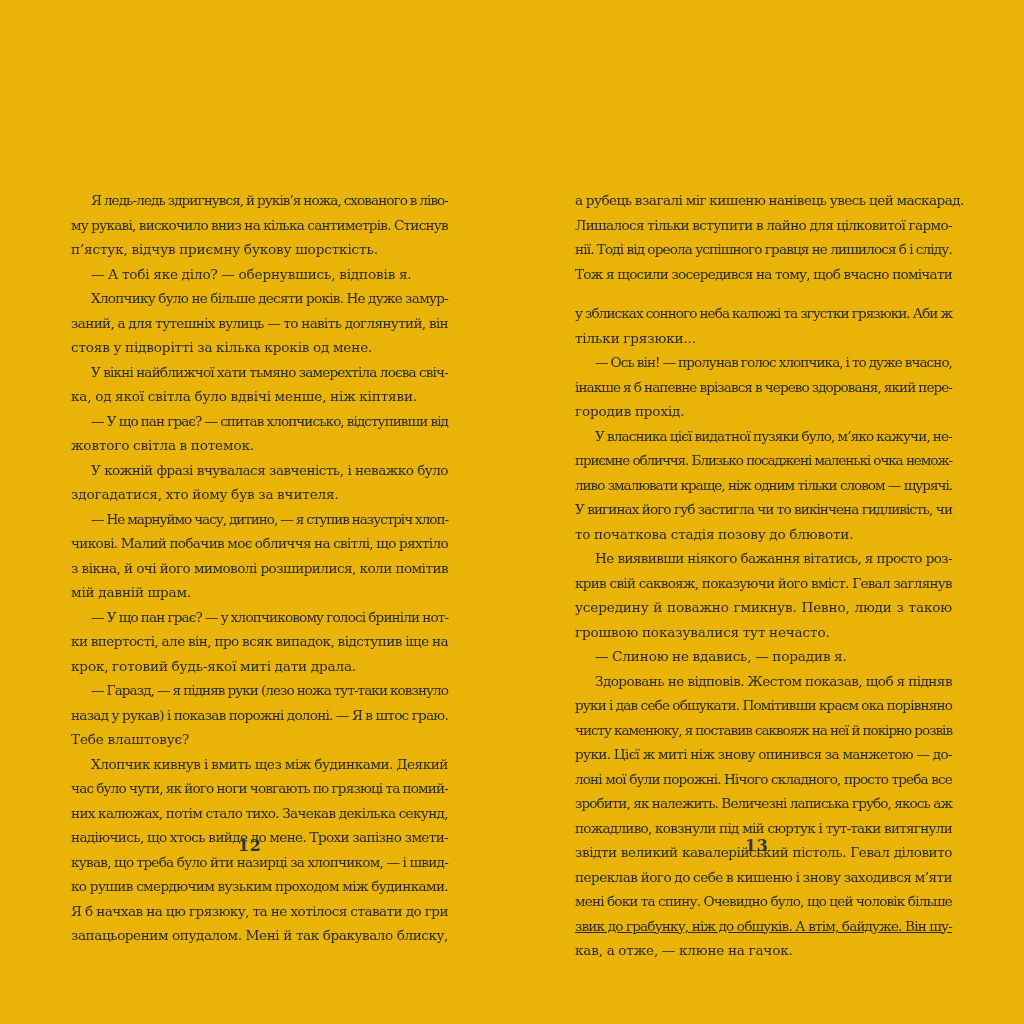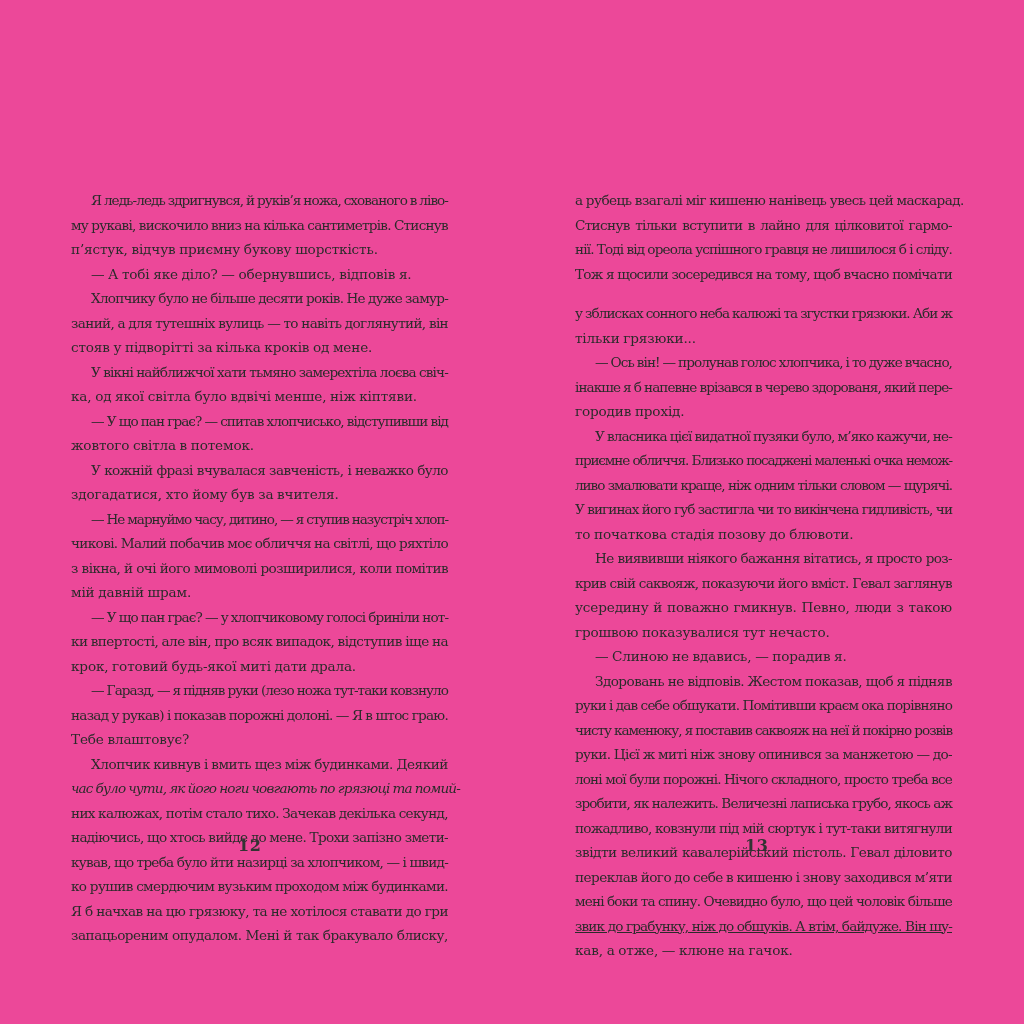--- a/index.html
+++ b/index.html
@@ -13,21 +13,21 @@
     position: relative;
     overflow: hidden;
     font-family: "DejaVu Serif", "Liberation Serif", serif;
     color: #2b2b2b;
   }
   .spread {
     position: absolute;
     left: 0; top: 0;
     width: 1024px;
     height: 1024px;
-    background: #ec4899;
+    background: #eab308;
   }
   .page {
     position: absolute;
     top: 0;
     height: 1024px;
   }
   .page-left  { left: 0;   width: 512px; }
   .page-right { left: 512px; width: 512px; }
 
   .text-block {
@@ -92,35 +92,35 @@
         <span class="line" style="letter-spacing: -0.65px;">чикові. Малий побачив моє обличчя на світлі, що ряхтіло</span>
         <span class="line" style="letter-spacing: -0.55px;">з вікна, й очі його мимоволі розширилися, коли помітив</span>
         <span class="line last">мій давній шрам.</span>
         <span class="line indent" style="letter-spacing: -0.85px;">— У що пан грає? — у хлопчиковому голосі бриніли нот-</span>
         <span class="line" style="letter-spacing: -0.55px;">ки впертості, але він, про всяк випадок, відступив іще на</span>
         <span class="line last">крок, готовий будь-якої миті дати драла.</span>
         <span class="line indent" style="letter-spacing: -0.95px;">— Гаразд, — я підняв руки (лезо ножа тут-таки ковзнуло</span>
         <span class="line" style="letter-spacing: -0.75px;">назад у рукав) і показав порожні долоні. — Я в штос граю.</span>
         <span class="line last">Тебе влаштовує?</span>
         <span class="line indent" style="letter-spacing: -0.45px;">Хлопчик кивнув і вмить щез між будинками. Деякий</span>
-        <span class="line" style="letter-spacing: -0.85px; font-style: italic;">час було чути, як його ноги човгають по грязюці та помий-</span>
+        <span class="line" style="letter-spacing: -0.85px;">час було чути, як його ноги човгають по грязюці та помий-</span>
         <span class="line" style="letter-spacing: -0.65px;">них калюжах, потім стало тихо. Зачекав декілька секунд,</span>
         <span class="line" style="letter-spacing: -0.65px;">надіючись, що хтось вийде до мене. Трохи запізно змети-</span>
         <span class="line" style="letter-spacing: -0.75px;">кував, що треба було йти назирці за хлопчиком, — і швид-</span>
         <span class="line" style="letter-spacing: -0.65px;">ко рушив смердючим вузьким проходом між будинками.</span>
         <span class="line" style="letter-spacing: -0.55px;">Я б начхав на цю грязюку, та не хотілося ставати до гри</span>
         <span class="line" style="letter-spacing: -0.45px;">запацьореним опудалом. Мені й так бракувало блиску,</span>
       </div>
     <div class="page-number">12</div>
   </div>
 
   <div class="page page-right">
     <div class="text-block">
         <span class="line" style="letter-spacing: -0.55px;">а рубець взагалі міг кишеню нанівець увесь цей маскарад.</span>
-        <span class="line" style="letter-spacing: -0.65px;">Стиснув тільки вступити в лайно для цілковитої гармо-</span>
+        <span class="line" style="letter-spacing: -0.65px;">Лишалося тільки вступити в лайно для цілковитої гармо-</span>
         <span class="line" style="letter-spacing: -0.85px;">нії. Тоді від ореола успішного гравця не лишилося б і сліду.</span>
         <span class="line" style="letter-spacing: -0.75px;">Тож я щосили зосередився на тому, щоб вчасно помічати</span>
         <span class="line" style="letter-spacing: -0.95px; margin-top: 15px;">у зблисках сонного неба калюжі та згустки грязюки. Аби ж</span>
         <span class="line last">тільки грязюки...</span>
         <span class="line indent" style="letter-spacing: -0.95px;">— Ось він! — пролунав голос хлопчика, і то дуже вчасно,</span>
         <span class="line" style="letter-spacing: -0.95px;">інакше я б напевне врізався в черево здорованя, який пере-</span>
         <span class="line last">городив прохід.</span>
         <span class="line indent" style="letter-spacing: -0.85px;">У власника цієї видатної пузяки було, м’яко кажучи, не-</span>
         <span class="line" style="letter-spacing: -1.15px;">приємне обличчя. Близько посаджені маленькі очка немож-</span>
         <span class="line" style="letter-spacing: -1.05px;">ливо змалювати краще, ніж одним тільки словом — щурячі.</span>

